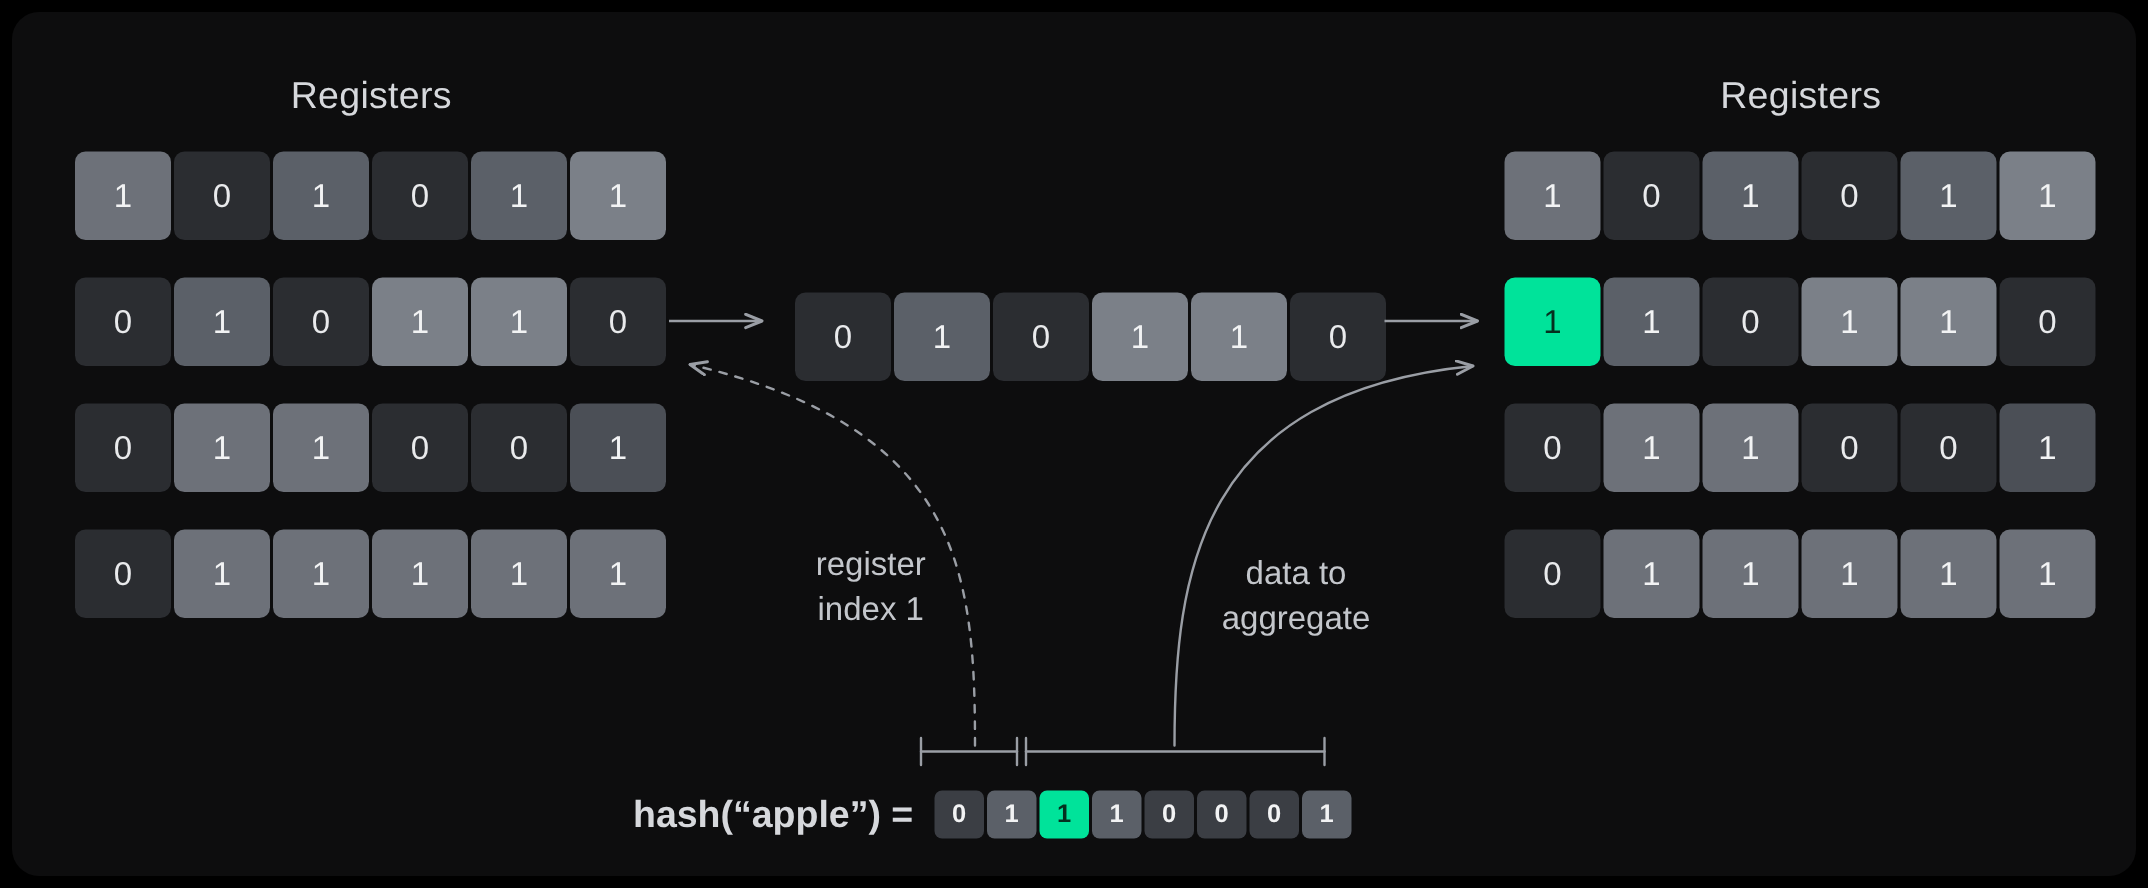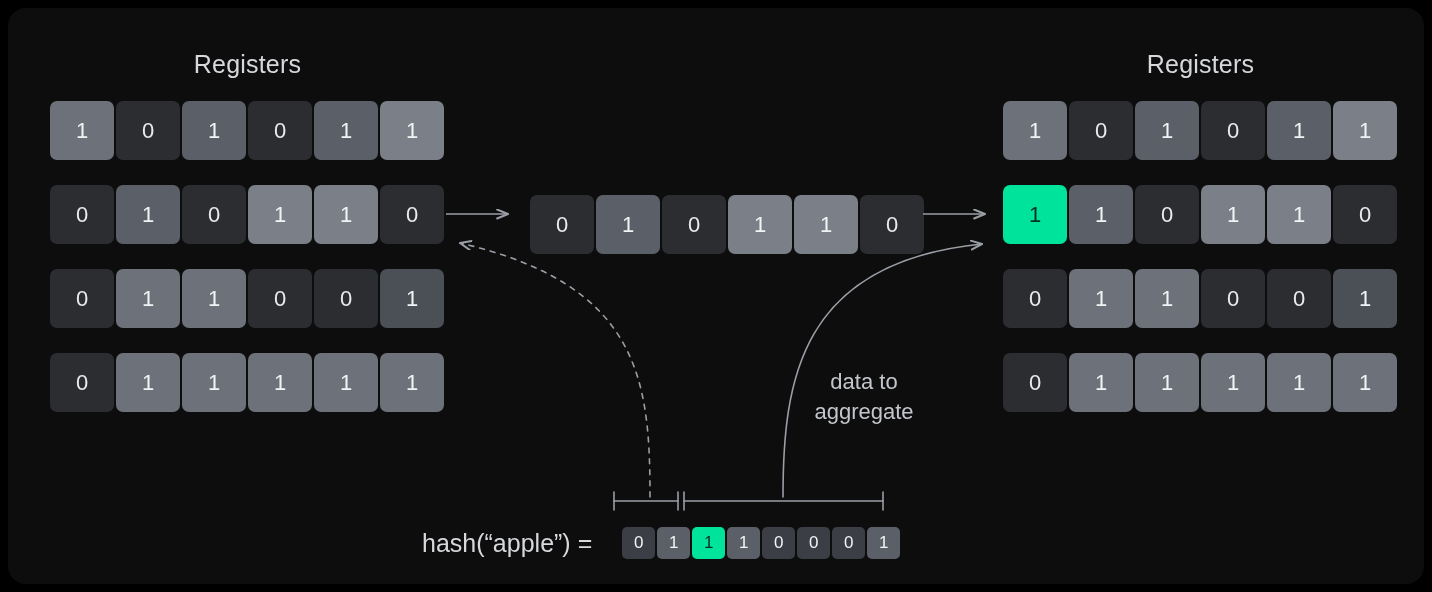--- a/index.html
+++ b/index.html
@@ -80,21 +80,22 @@
   }
 
   
   #hash-line {
     position: absolute;
     left: 414px;
     top: 518px;
     height: 34px;
     display: flex;
     align-items: center;
-    gap: 16px;
+    gap: 0px;
+    font-weight: bold;
   }
   #hash-label {
     font-size: 25px;
     color: #d6d8dc;
     white-space: nowrap;
     margin-right: 14px;
   }
   #hash-bits {
     display: grid;
     grid-template-columns: repeat(8, 33px);
@@ -191,20 +192,22 @@
         <div class="cell s0">0</div>
         <div class="cell s2">1</div>
         <div class="cell s0">0</div>
         <div class="cell s4">1</div>
         <div class="cell s4">1</div>
         <div class="cell s4">1</div>
         <div class="cell s4">1</div>
         <div class="cell s4">1</div>
       </div>
 
+    <div class="callout" id="callout-index">register
+index 1</div>
 
     <div class="callout" id="callout-data">data to
 aggregate</div>
 
     <div id="hash-line">
       <span id="hash-label">hash(“apple”) =</span>
       <div id="hash-bits">
           <div class="cell s1">0</div>
           <div class="cell s3">1</div>
           <div class="cell hl">1</div>

